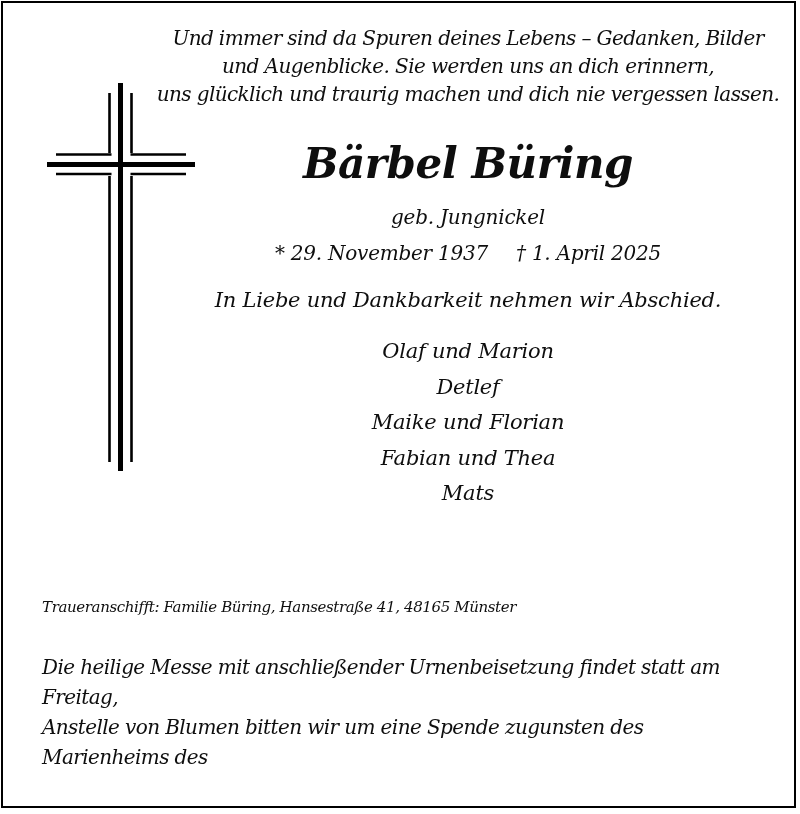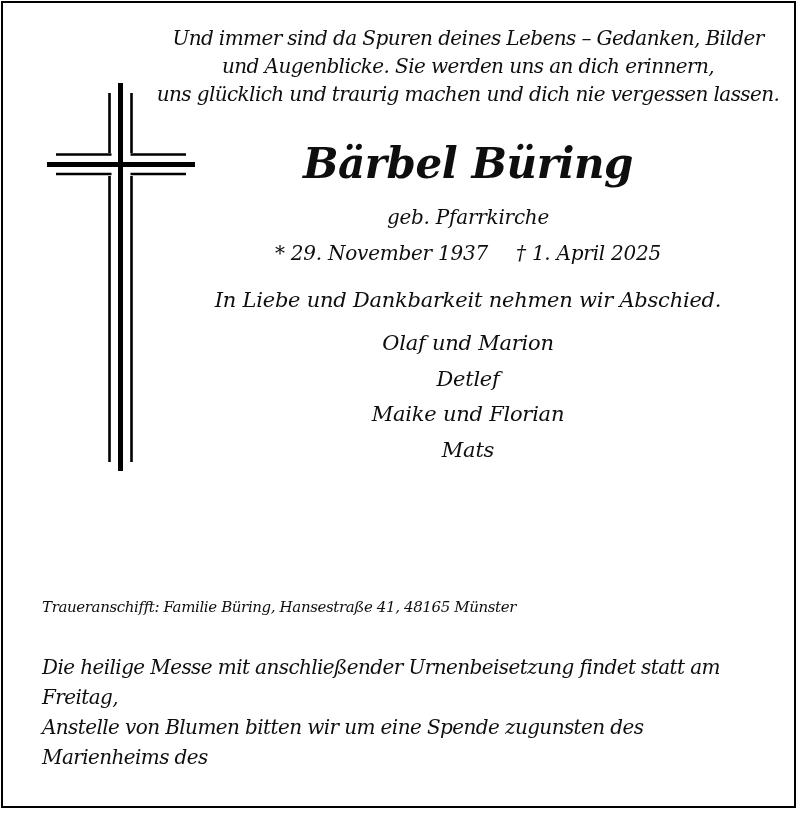--- a/index.html
+++ b/index.html
@@ -21,21 +21,21 @@
   .cross{position:absolute;left:40px;top:75px;}
   .center-col{
     position:absolute;left:136px;top:0;width:664px;text-align:center;
   }
   .epigraph{margin-top:24px;font-size:20px;line-height:28px;letter-spacing:-0.03em;}
   .deceased-name{margin-top:30px;font-size:42px;line-height:52px;font-weight:bold;letter-spacing:-0.01em;}
   .maiden-name{margin-top:14px;font-size:20px;line-height:26px;}
   .dates{margin-top:8px;font-size:20px;line-height:30px;}
   .dates .death{margin-left:28px;}
   .farewell{margin-top:18px;font-size:21px;line-height:28px;}
-  .mourners{margin-top:12px;font-size:21px;}
+  .mourners{margin-top:20px;font-size:21px;}
   .mourners div{line-height:35.5px;}
   .address{
     position:absolute;left:42px;top:594px;
     font-size:15px;line-height:26px;letter-spacing:-0.025em;
   }
   .service{
     position:absolute;left:42px;top:652px;width:730px;
     font-size:20px;line-height:30px;letter-spacing:-0.03em;
   }
 </style>
@@ -66,32 +66,33 @@
   <div class="center-col">
 
     <div class="epigraph">
       <div>Und immer sind da Spuren deines Lebens – Gedanken, Bilder</div>
       <div>und Augenblicke. Sie werden uns an dich erinnern,</div>
       <div>uns glücklich und traurig machen und dich nie vergessen lassen.</div>
     </div>
 
     <div class="deceased-name">Bärbel Büring</div>
 
-    <div class="maiden-name">geb. Pfarrkirche</div>
+    <div class="maiden-name">geb. Jungnickel</div>
 
     <div class="dates">
       <span class="birth">* 29. November 1937</span><span class="death">† 1. April 2025</span>
     </div>
 
     <div class="farewell">In Liebe und Dankbarkeit nehmen wir Abschied.</div>
 
     <div class="mourners">
       <div>Olaf und Marion</div>
       <div>Detlef</div>
       <div>Maike und Florian</div>
+      <div>Fabian und Thea</div>
       <div>Mats</div>
     </div>
 
   </div>
 
   <div class="address">Traueranschifft: Familie Büring, Hansestraße 41, 48165 Münster</div>
 
   <div class="service">
     <div>Die heilige Messe mit anschließender Urnenbeisetzung findet statt am Freitag,</div>
     <div>Anstelle von Blumen bitten wir um eine Spende zugunsten des Marienheims des</div>

